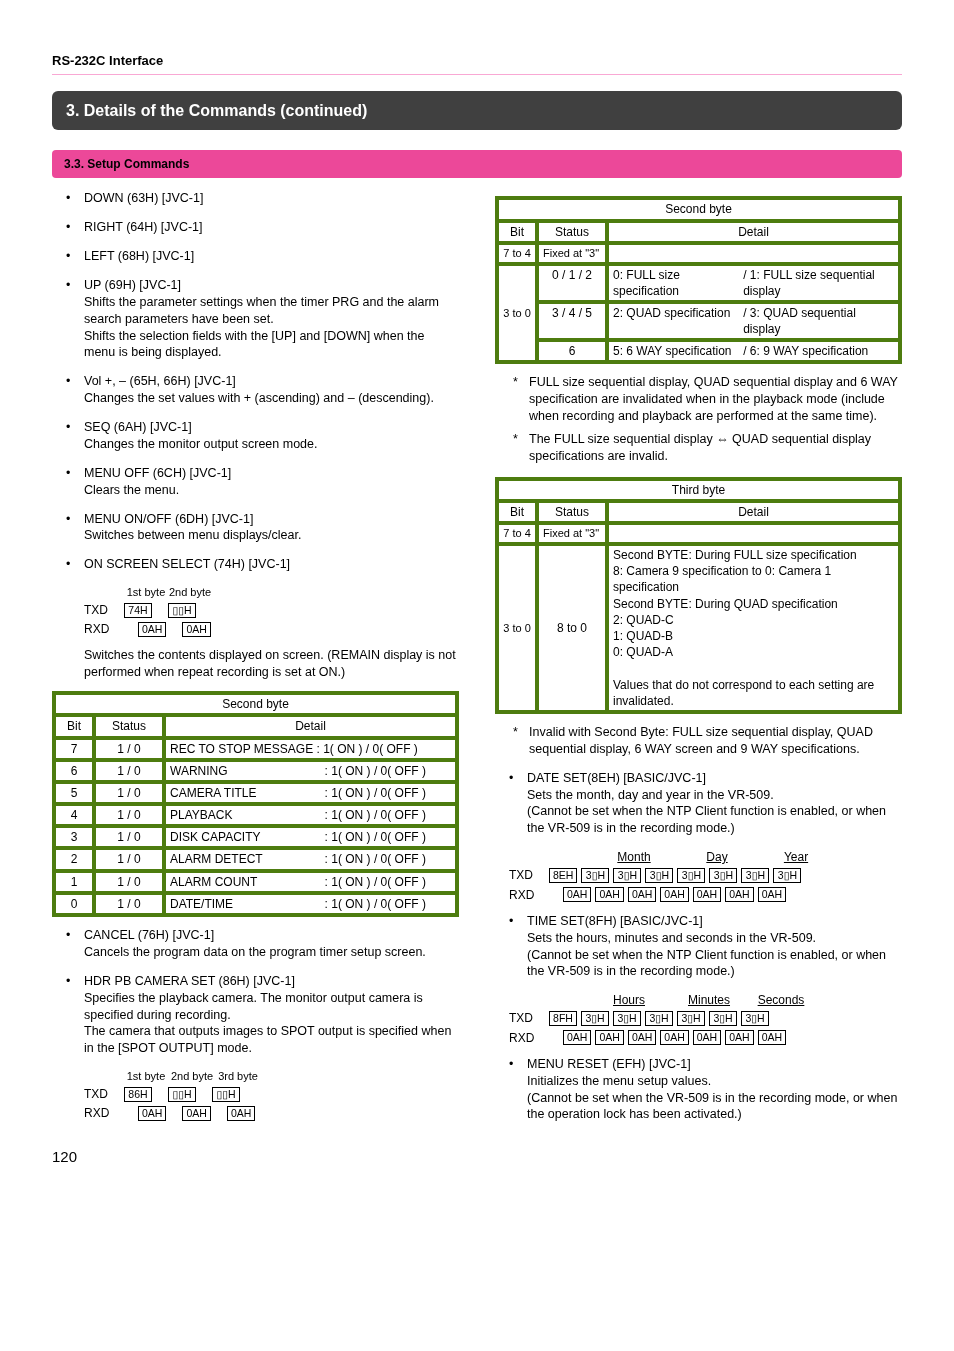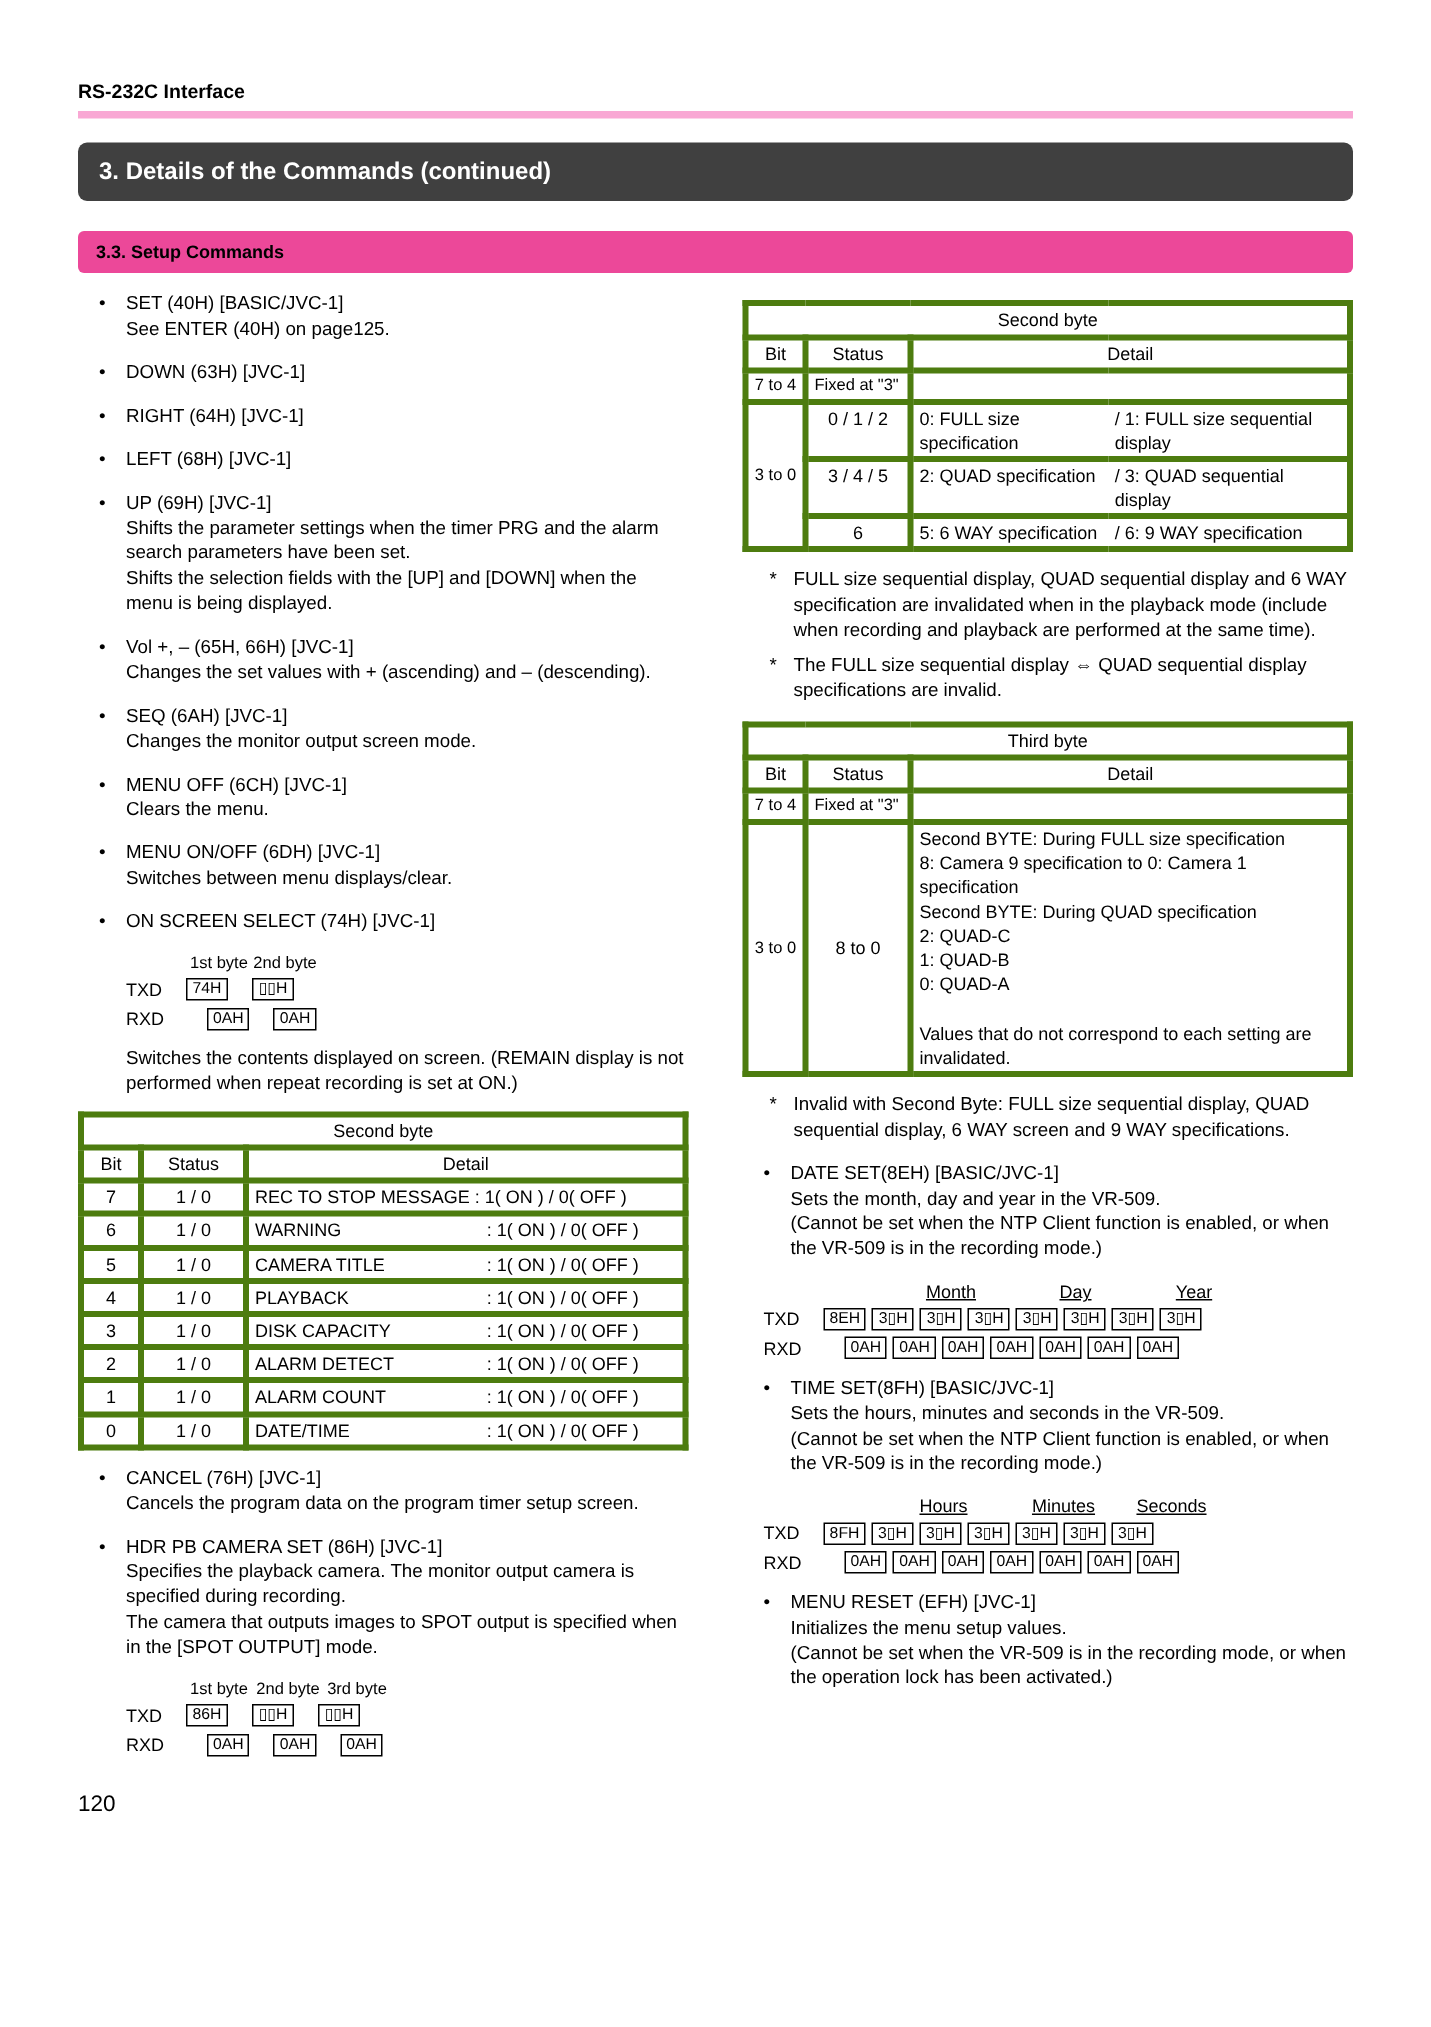--- a/index.html
+++ b/index.html
@@ -5,21 +5,21 @@
   * { box-sizing: border-box; margin: 0; padding: 0; }
   body {
     font-family: Arial, Helvetica, sans-serif;
     font-size: 12.5px;
     color: #000;
     background: #fff;
     width: 954px;
     padding: 52px 52px 20px 52px;
     line-height: 1.35;
   }
-  .header-line { font-weight: bold; border-bottom: 5px solid #f9a8d4; padding-bottom: 4px; margin-bottom: 16px; font-size: 13px;}
+  .header-line { font-weight: bold; border-bottom: 1px solid #f9a8d4; padding-bottom: 4px; margin-bottom: 16px; font-size: 13px;}
   .section-bar {
     background: #404040;
     color: #fff;
     font-size: 16px;
     font-weight: bold;
     padding: 9px 14px;
     border-radius: 6px;
     margin-top: 12px;
   }
   .subsection-bar {
@@ -63,22 +63,20 @@
 <body>
 
 <div class="header-line">RS-232C Interface</div>
 <div class="section-bar">3. Details of the Commands (continued)</div>
 <div class="subsection-bar">3.3. Setup Commands</div>
 
 <div class="two-col">
 
   <div class="col">
     <ul class="cmd-list">
-      <li><span>SET (40H) [BASIC/JVC-1]</span><br>
-        <span>See ENTER (40H) on page125.</span></li>
       <li><span>DOWN    (63H) [JVC-1]</span></li>
       <li><span>RIGHT   (64H) [JVC-1]</span></li>
       <li><span>LEFT     (68H) [JVC-1]</span></li>
       <li><span>UP          (69H) [JVC-1]</span><br>
         <span style="white-space:pre-line">Shifts the parameter settings when the timer PRG and the alarm search parameters have been set.
 Shifts the selection fields with the [UP] and [DOWN] when the menu is being displayed.</span></li>
       <li><span>Vol +, – (65H, 66H) [JVC-1]</span><br>
         <span>Changes the set values with + (ascending) and – (descending).</span></li>
       <li><span>SEQ (6AH) [JVC-1]</span><br>
         <span>Changes the monitor output screen mode.</span></li>

